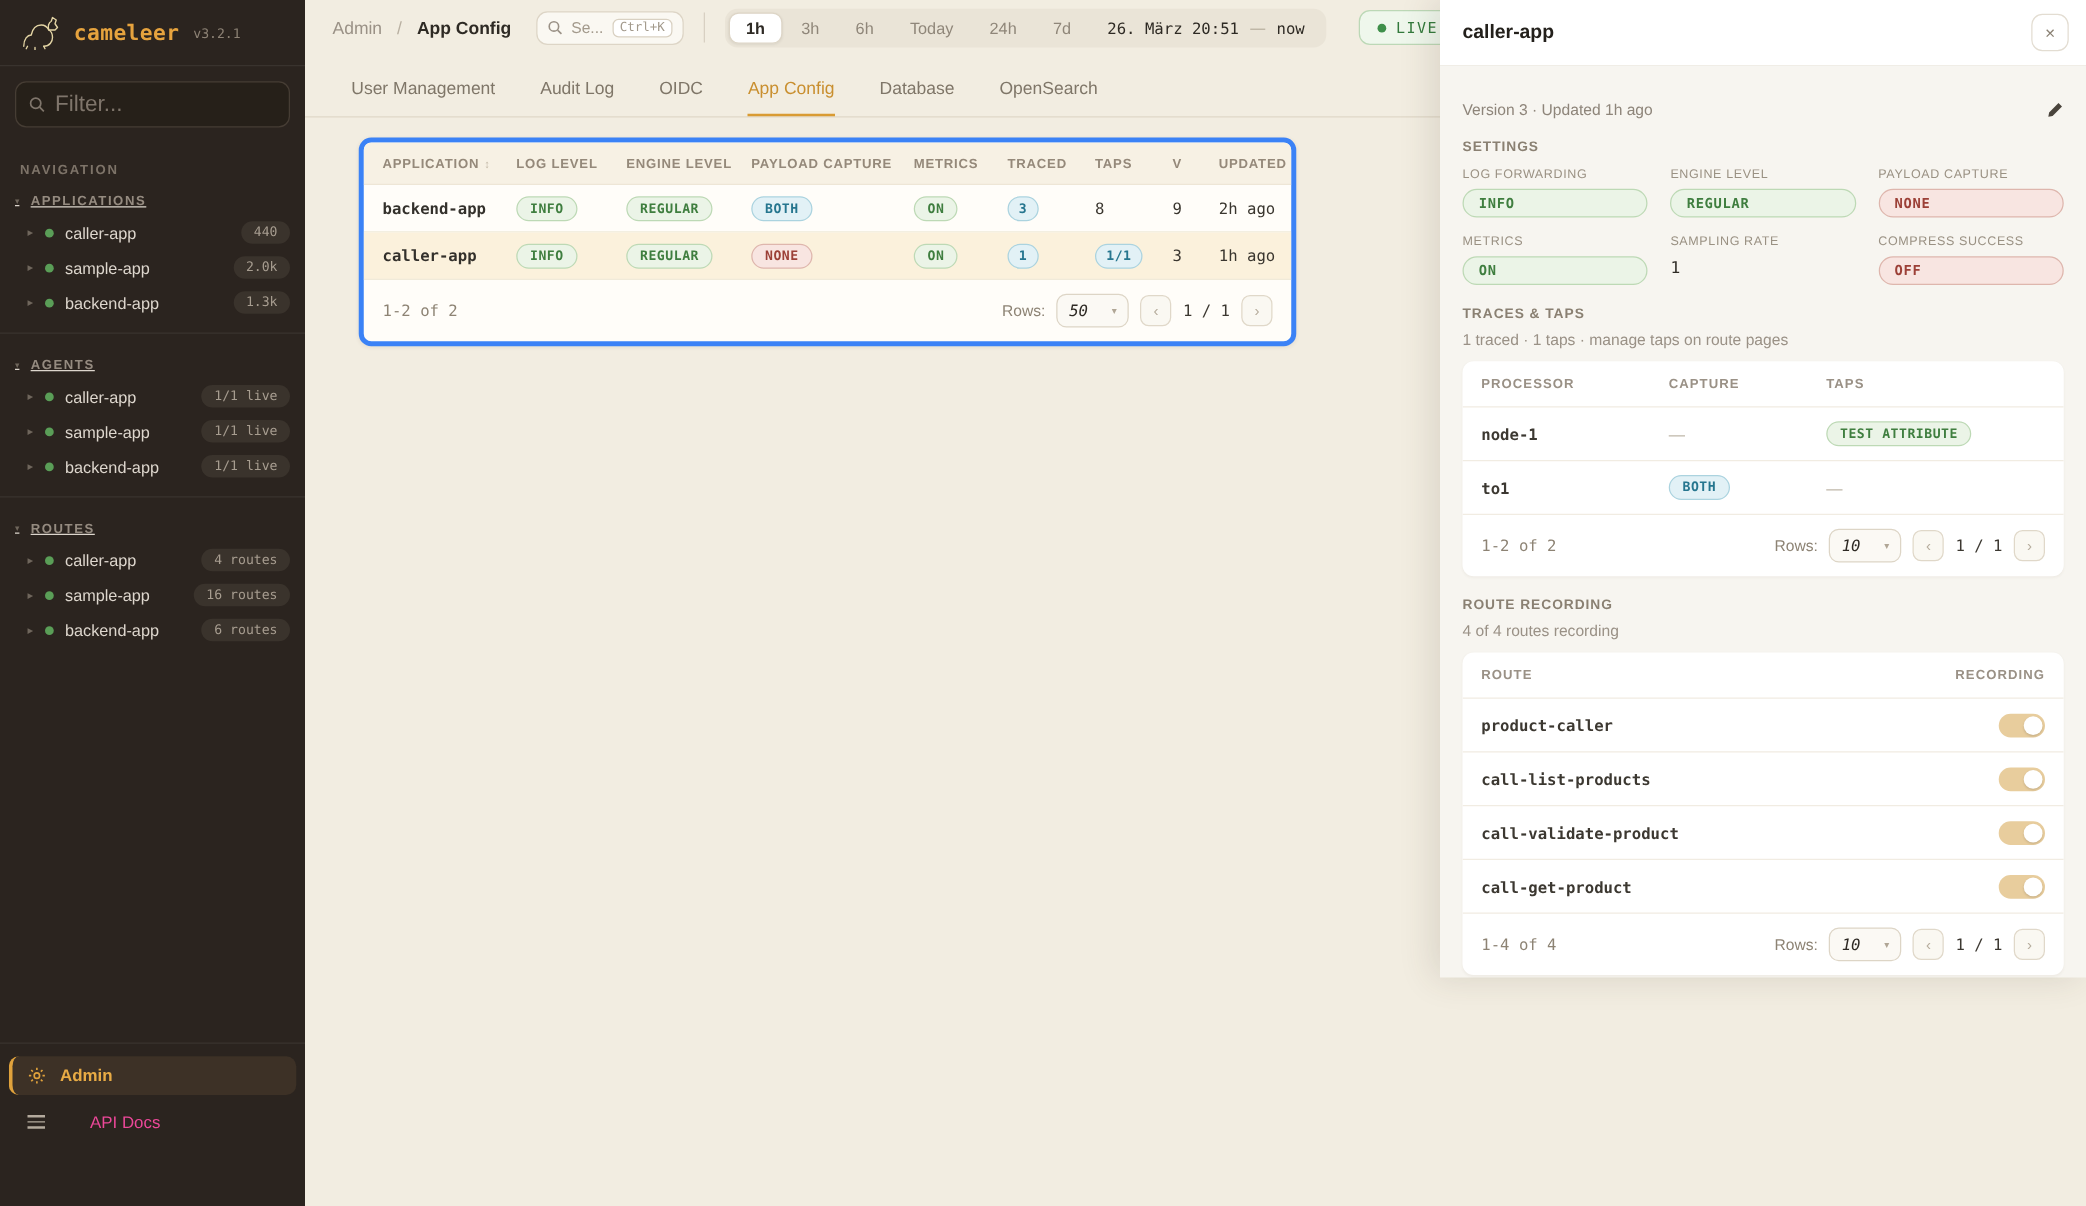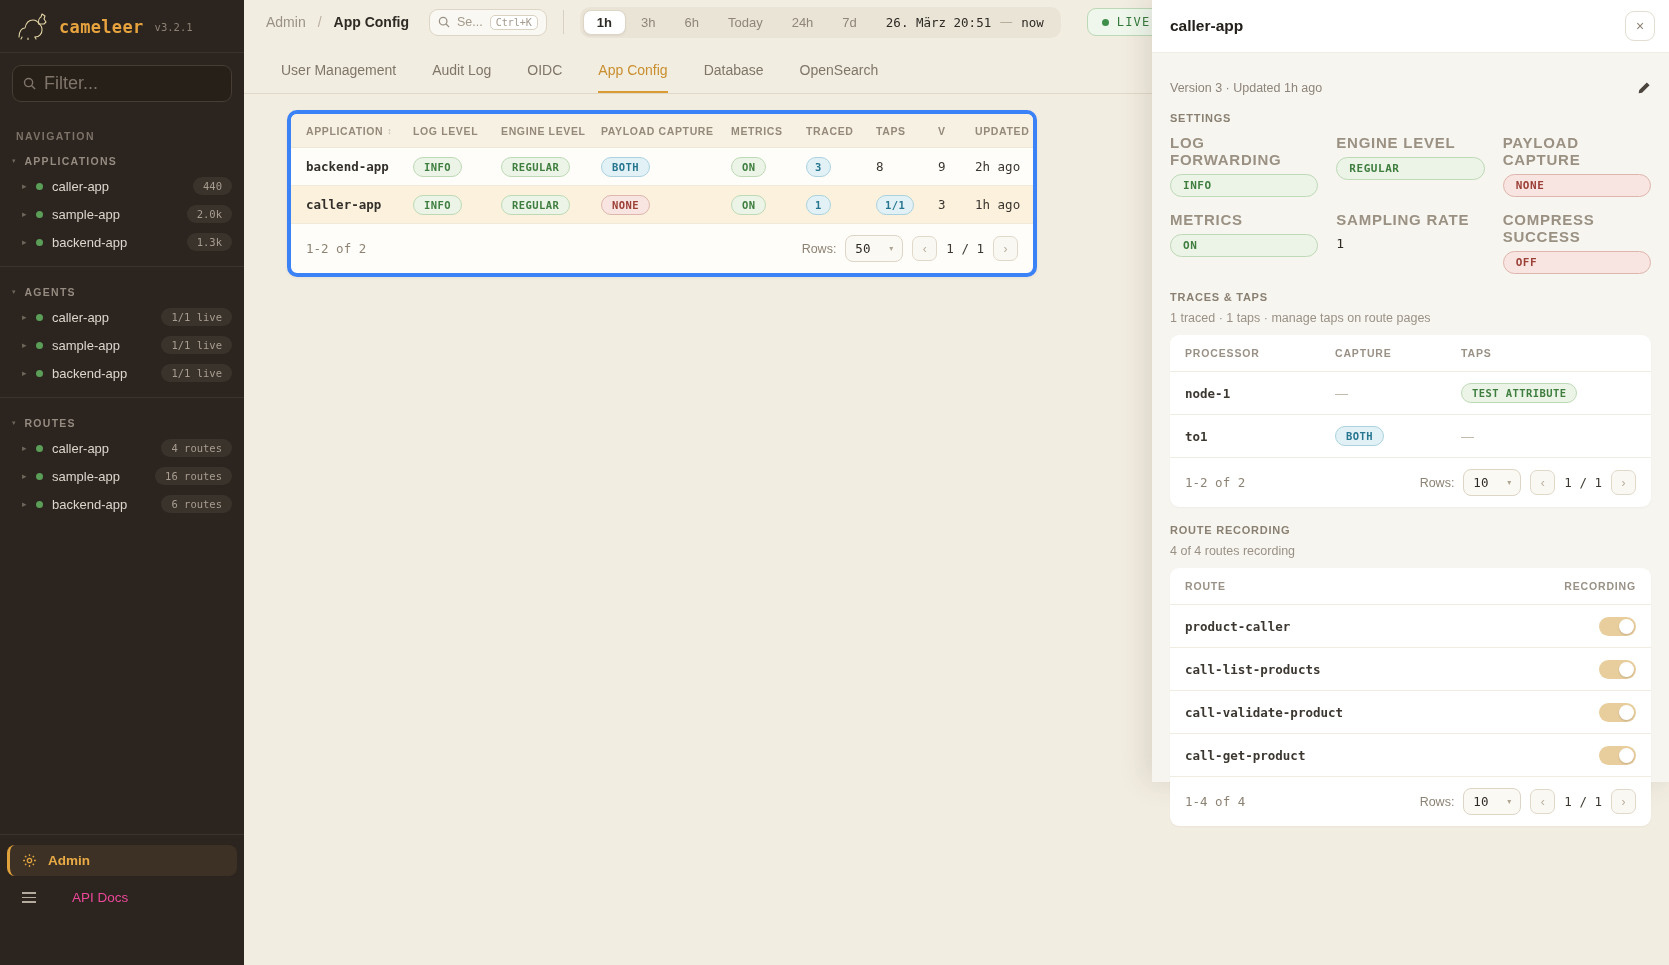--- a/index.html
+++ b/index.html
@@ -17,21 +17,21 @@
   }
   .brand-row { display:flex; align-items:center; gap:9px; padding:13px 16px 12px; border-bottom:1px solid rgba(255,255,255,.07); }
   .brand-name { font-family:"DejaVu Sans Mono",monospace; font-size:17px; font-weight:bold; color:#e6a33e; letter-spacing:.02em; }
   .brand-ver { font-family:"DejaVu Sans Mono",monospace; font-size:10.5px; color:#8d8275; margin-left:2px; }
   .filter-box {
     margin:12px 12px 4px; display:flex; align-items:center; gap:8px;
     background:#262019; border:1px solid #463d34; border-radius:9px; padding:7px 10px;
   }
   .filter-box span.ph { font-size:18px; color:#7f756b; }
   .nav-label { margin:24px 16px 4px; font-size:10.5px; font-weight:bold; letter-spacing:.14em; color:#7d7368; }
-  .sec-head { display:flex; align-items:center; gap:9px; padding:9px 16px 5px 12px; }
+  .sec-head { display:flex; align-items:center; gap:9px; padding:9px 16px 5px 12px;text-decoration:underline; }
   .sec-caret { font-size:7px; color:#6f665c; }
   .sec-title { font-size:10.5px; font-weight:bold; letter-spacing:.12em; color:#958b80; }
   .side-item { display:flex; align-items:center; padding:5px 12px 5px 22px; cursor:pointer; }
   .item-chev { font-size:9px; color:#6f665c; width:10px; }
   .item-dot { width:7px; height:7px; border-radius:50%; background:#5a9e57; margin:0 9px 0 4px; }
   .item-name { font-size:13px; color:#ddd6cd; }
   .item-badge {
     margin-left:auto; background:#3a332c; color:#a79d90; border-radius:999px;
     font-family:"DejaVu Sans Mono",monospace; font-size:10.5px; padding:3px 10px;
   }
@@ -110,21 +110,21 @@
   .b-red   { background:#f8e5e1; border:1px solid #deb6ad; color:#9c4037; }
   .b-num   { padding:3px 8px; }
   .dash { color:#b9b0a1; font-size:13px; }
 
   .tfoot { display:flex; align-items:center; padding:11px 15px; }
   .foot-range { font-family:"DejaVu Sans Mono",monospace; font-size:12.5px; color:#8d8374; }
   .foot-right { margin-left:auto; display:flex; align-items:center; gap:9px; }
   .rows-label { font-size:12.5px; color:#8d8374; }
   .rows-select {
     display:flex; align-items:center; justify-content:space-between; width:58px; cursor:pointer;
-    background:#fbf9f4; border:1px solid #ddd5c6; border-radius:8px; padding:5px 9px;
+    background:#fbf9f4; border:1px solid #ddd5c6; border-radius:8px; padding:5px 9px;font-style:italic;
   }
   .rows-select .v { font-family:"DejaVu Sans Mono",monospace; font-size:12.5px; color:#2e2a24; }
   .rows-select .c { font-size:8px; color:#b0a695; }
   .pg-btn {
     width:25px; height:25px; display:flex; align-items:center; justify-content:center; cursor:pointer;
     background:#faf8f2; border:1px solid #e0d8c9; border-radius:7px; color:#b7ad9d; font-size:12px;
   }
   .pg-txt { font-family:"DejaVu Sans Mono",monospace; font-size:12.5px; color:#3c3831; }
 
   
@@ -138,21 +138,21 @@
     margin-left:auto; width:30px; height:30px; display:flex; align-items:center; justify-content:center; cursor:pointer;
     background:#fff; border:1px solid #e3ddd2; border-radius:9px; color:#8a8173; font-size:14px;
   }
   .panel-body { padding:28px 18px 0; }
   .meta-row { display:flex; align-items:center; }
   .meta-txt { font-size:12.5px; color:#8e857a; }
   .edit-btn { margin-left:auto; cursor:pointer; display:flex; }
   .p-sec-title { margin-top:17px; font-size:11px; font-weight:bold; letter-spacing:.07em; color:#8a8072; }
   .p-sec-sub { margin-top:8px; font-size:12.5px; color:#9a9186; }
   .settings-grid { display:grid; grid-template-columns:1fr 1fr 1fr; column-gap:18px; row-gap:14px; margin-top:10px; }
-  .f-label { font-size:15px; font-weight:bold; letter-spacing:.05em; color:#9a9183; margin-bottom:6px; }
+  .f-label { font-size:10px; font-weight:normal; letter-spacing:.05em; color:#9a9183; margin-bottom:6px; }
   .pill-block { display:block; padding:4px 12px; border-radius:999px; font-family:"DejaVu Sans Mono",monospace; font-size:11px; font-weight:bold; letter-spacing:.05em; }
   .plain-val { font-family:"DejaVu Sans Mono",monospace; font-size:13px; color:#2e2a24; padding:4px 0; }
 
   .p-card { margin-top:10px; background:#fff; border-radius:9px; overflow:hidden; box-shadow:0 1px 2px rgba(90,75,50,.05); }
   .pt-grid { display:grid; grid-template-columns:150px 126px 1fr; align-items:center; padding:0 15px; }
   .pr-grid { display:grid; grid-template-columns:1fr 90px; align-items:center; padding:0 15px; }
   .pt-head { height:36px; }
   .pt-th { font-size:10.5px; font-weight:bold; letter-spacing:.08em; color:#9a9186; }
   .pt-th.right { text-align:right; }
   .pt-row { min-height:43px; border-top:1px solid #f1ece2; }

